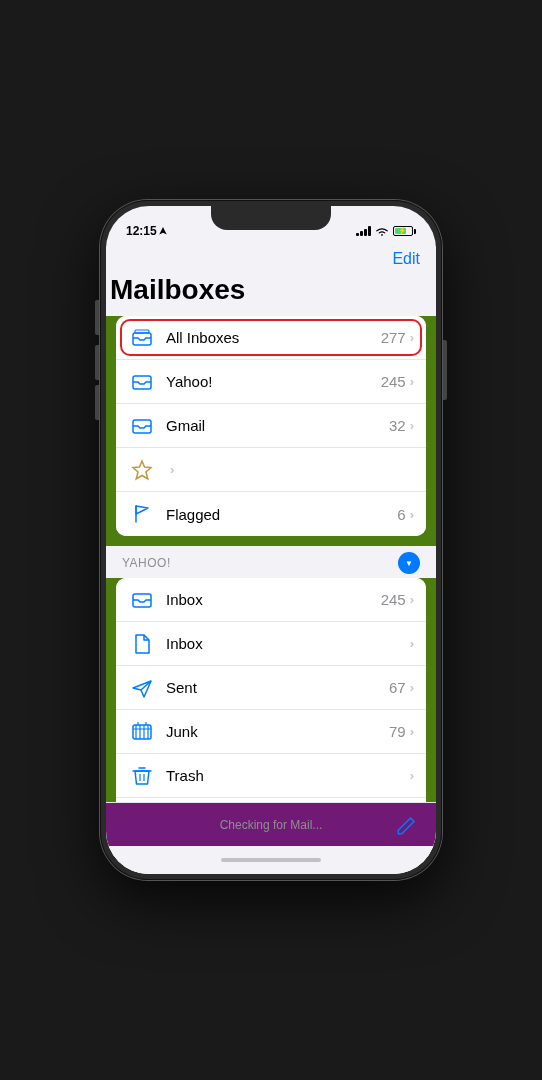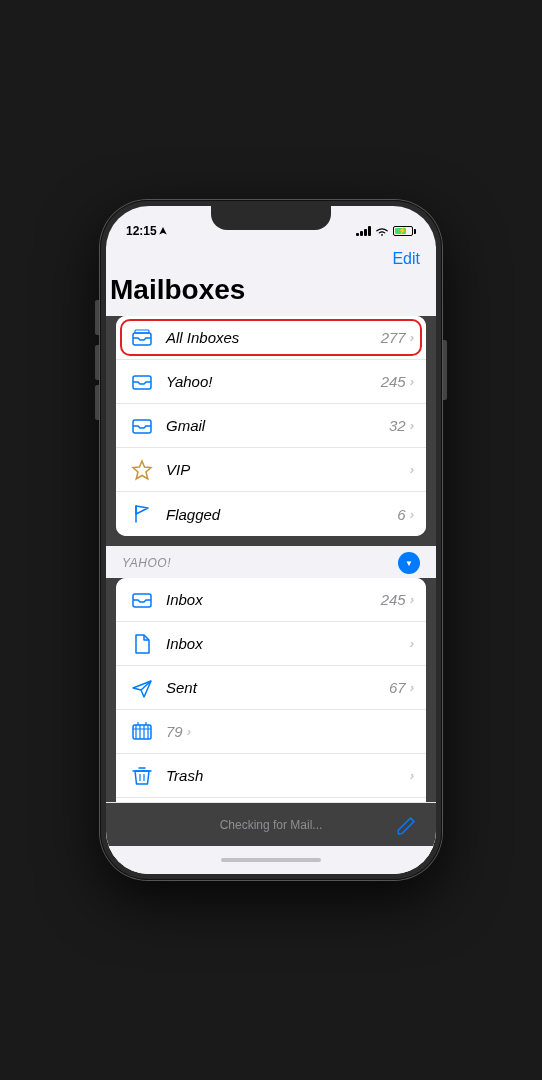--- a/index.html
+++ b/index.html
@@ -176,22 +176,21 @@
       padding: 0 4px 10px;
       font-size: 28px;
       font-weight: 700;
       color: #000;
       flex-shrink: 0;
     }
 
     .list-container {
       flex: 1;
       overflow-y: auto;
-      background: #404040;
-      font-style: italic;
+      background: #4d7c0f;
     }
 
     .list-section {
       background: #fff;
       border-radius: 10px;
       margin: 0 10px 10px;
       overflow: hidden;
     }
 
     .list-item {
@@ -280,21 +279,21 @@
     }
 
     .section-collapse-btn::after {
       content: '▼';
       font-size: 8px;
       color: #fff;
     }
 
     .footer-bar {
       height: 44px;
-      background: #404040;
+      background: #701a75;
       border-top: 0.5px solid #e5e5ea;
       display: flex;
       align-items: center;
       justify-content: center;
       padding: 0 16px;
       flex-shrink: 0;
       position: relative;
     }
 
     .footer-text {
@@ -418,21 +417,20 @@
             <span class="item-badge">32</span>
             <span class="item-chevron">›</span>
           </div>
 
           <div class="list-item">
             <div class="item-icon">
               <svg viewBox="0 0 22 22" fill="none">
                 <polygon points="11,2 13.5,8 20,8.5 15,13 16.8,20 11,16.5 5.2,20 7,13 2,8.5 8.5,8" stroke="#c8953c" stroke-width="1.5" fill="none"></polygon>
               </svg>
             </div>
-            <span class="item-label">VIP</span>
             <span class="item-badge"></span>
             <span class="item-chevron">›</span>
           </div>
 
           <div class="list-item">
             <div class="item-icon">
               <svg viewBox="0 0 22 22" fill="none">
                 <path d="M5 3v16" stroke="#007aff" stroke-width="1.5" stroke-linecap="round"></path>
                 <path d="M5 3 L17 5 L5 11 Z" stroke="#007aff" stroke-width="1.5" fill="none" stroke-linejoin="round"></path>
               </svg>
@@ -493,20 +491,21 @@
                 <rect x="2" y="4" width="18" height="14" rx="2" stroke="#007aff" stroke-width="1.5"></rect>
                 <line x1="5" y1="4" x2="5" y2="18" stroke="#007aff" stroke-width="1.2"></line>
                 <line x1="9" y1="4" x2="9" y2="18" stroke="#007aff" stroke-width="1.2"></line>
                 <line x1="13" y1="4" x2="13" y2="18" stroke="#007aff" stroke-width="1.2"></line>
                 <line x1="17" y1="4" x2="17" y2="18" stroke="#007aff" stroke-width="1.2"></line>
                 <line x1="2" y1="8" x2="20" y2="8" stroke="#007aff" stroke-width="1.2"></line>
                 <line x1="7" y1="1" x2="7" y2="4" stroke="#007aff" stroke-width="1.2"></line>
                 <line x1="15" y1="1" x2="15" y2="4" stroke="#007aff" stroke-width="1.2"></line>
               </svg>
             </div>
+            <span class="item-label">Junk</span>
             <span class="item-badge">79</span>
             <span class="item-chevron">›</span>
           </div>
 
           <div class="list-item">
             <div class="item-icon">
               <svg viewBox="0 0 22 22" fill="none">
                 <path d="M4 6h14l-1.5 13H5.5L4 6z" stroke="#007aff" stroke-width="1.5" stroke-linejoin="round"></path>
                 <path d="M2 6h18" stroke="#007aff" stroke-width="1.5" stroke-linecap="round"></path>
                 <path d="M8 3h6" stroke="#007aff" stroke-width="1.5" stroke-linecap="round"></path>

